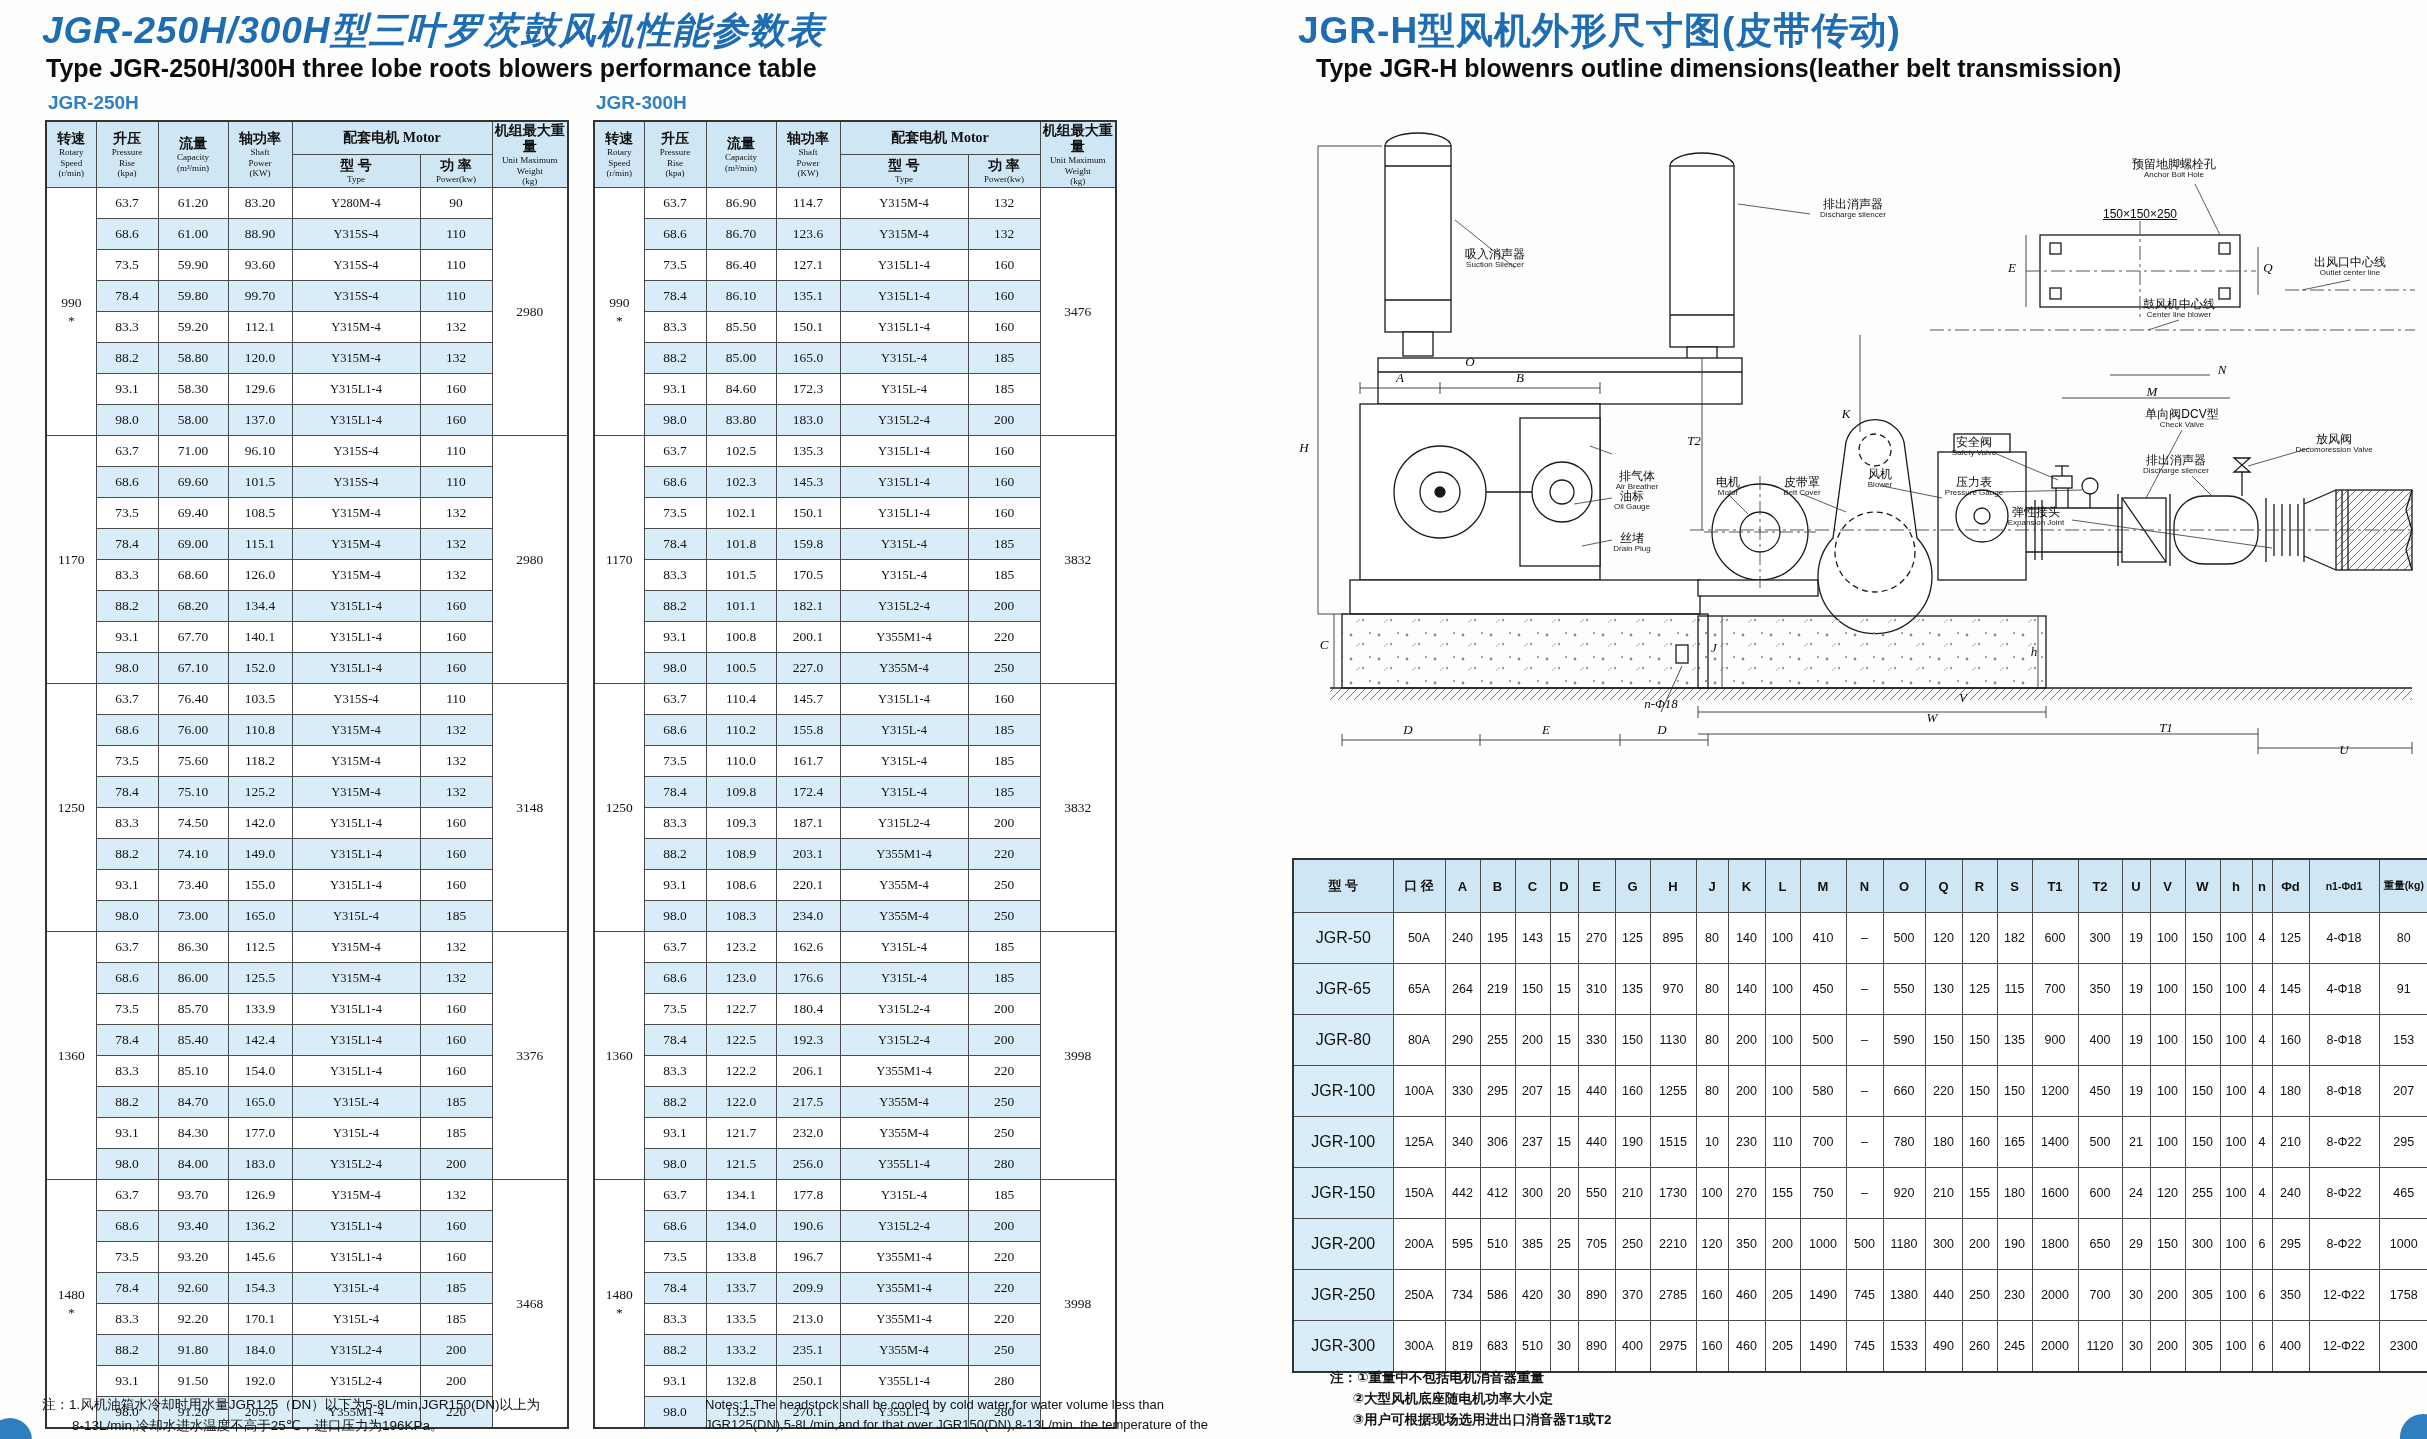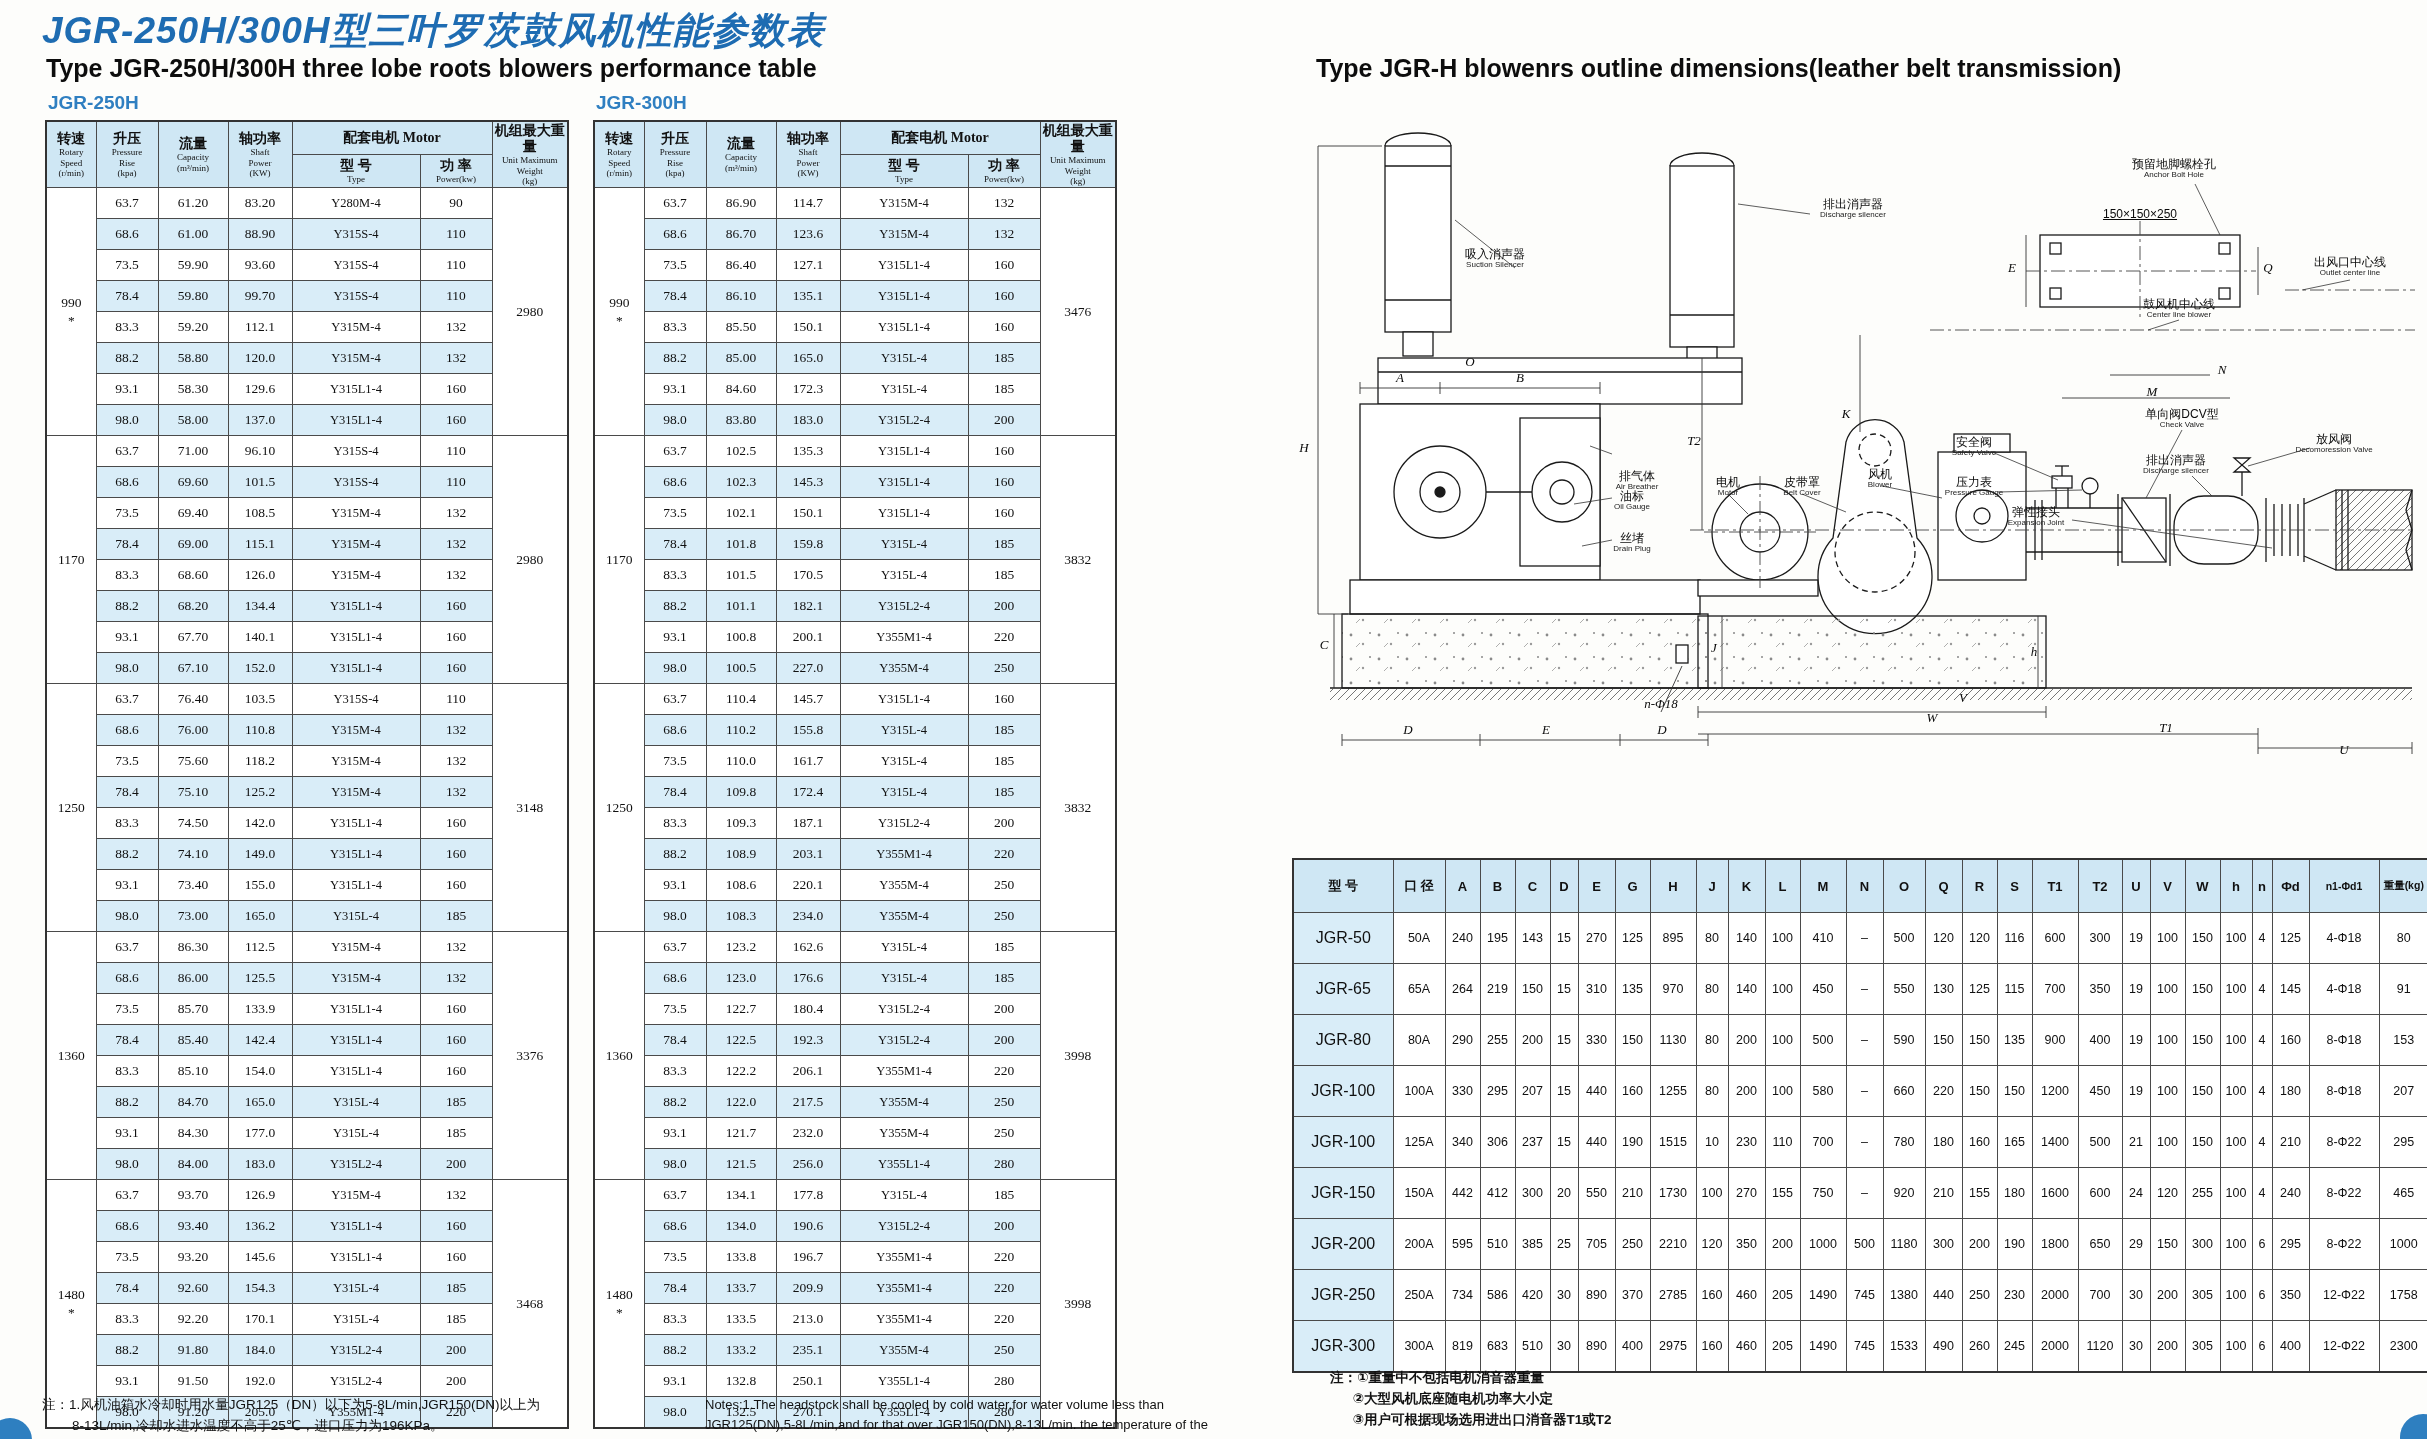--- a/index.html
+++ b/index.html
@@ -769,20 +769,21 @@
     </div>
 
   <div class="note zh" style="left:42px;top:1395px;width:560px;">注：1.风机油箱水冷却时用水量JGR125（DN）以下为5-8L/min,JGR150(DN)以上为
         8-13L/min,冷却水进水温度不高于25℃，进口压力为196KPa。
      2.表中加注“*”符号可选用直联传动，高压风机尽量选用直联传动。</div>
   <div class="note en" style="left:705px;top:1395px;width:560px;">Notes:1.The headstock shall be cooled by cold water,for water volume less than
 JGR125(DN),5-8L/min,and for that over JGR150(DN),8-13L/min. the temperature of the
 cooling water entrance≤25℃,and the pressure should be 196 KPa.
 2.For those with a “*” sign in the list, the direct connected transmission can be chosen</div>
 
+  <div class="title-zh" style="left:1298px;top:6px;">JGR-H型风机外形尺寸图(皮带传动)</div>
   <div class="title-en" style="left:1316px;top:54px;">Type JGR-H blowenrs outline dimensions(leather belt transmission)</div>
 
   <div class="drawing">
     <svg width="1125" height="745" viewBox="0 0 1125 745">
       <defs>
         <pattern id="conc" width="28" height="24" patternUnits="userSpaceOnUse">
           <circle cx="5" cy="7" r="1.4" fill="#8a8a8a"></circle>
           <circle cx="17" cy="16" r="1.2" fill="#9a9a9a"></circle>
           <circle cx="24" cy="5" r="1" fill="#8a8a8a"></circle>
           <path d="M10,19 l4,-4" stroke="#9a9a9a" stroke-width="0.8"></path>
@@ -1128,21 +1129,21 @@
             <td>125</td>
             <td>895</td>
             <td>80</td>
             <td>140</td>
             <td>100</td>
             <td>410</td>
             <td>–</td>
             <td>500</td>
             <td>120</td>
             <td>120</td>
-            <td>116</td>
+            <td>182</td>
             <td>600</td>
             <td>300</td>
             <td>19</td>
             <td>100</td>
             <td>150</td>
             <td>100</td>
             <td>4</td>
             <td>125</td>
             <td>4-Φ18</td>
             <td>80</td>

